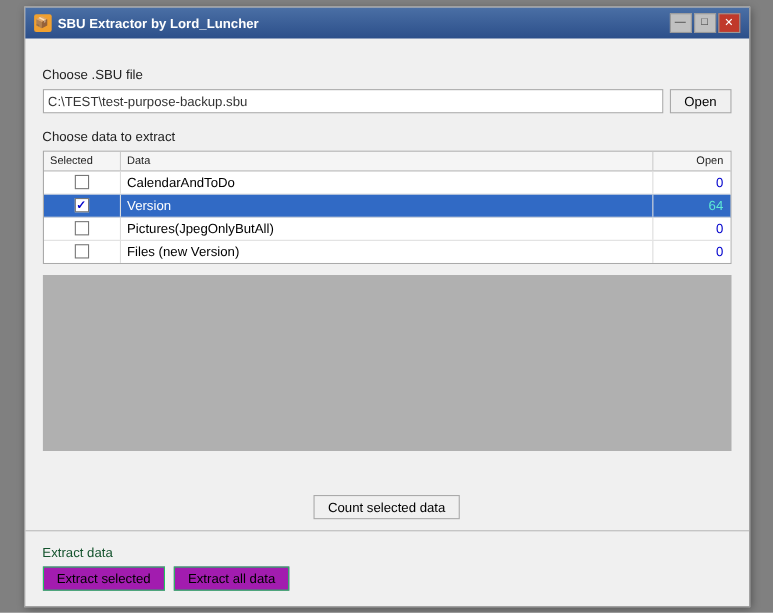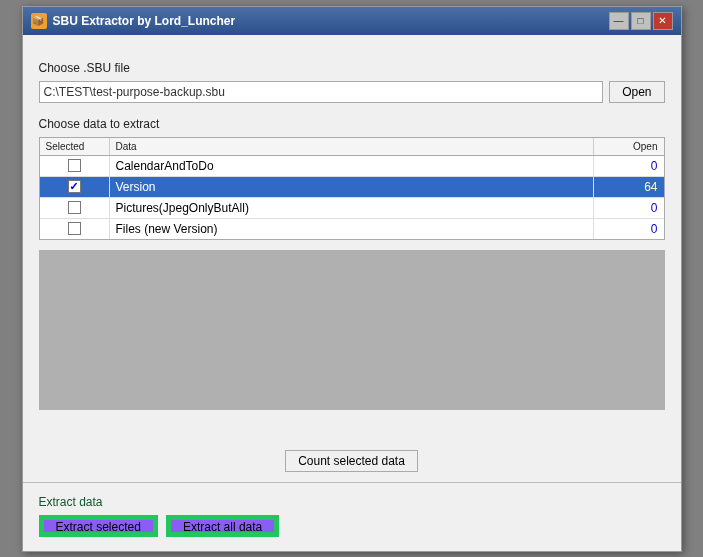--- a/index.html
+++ b/index.html
@@ -128,21 +128,21 @@
     }
     .table-row:last-child { border-bottom: none; }
     .td {
       padding: 3px 6px;
       font-size: 12px;
       display: flex;
       align-items: center;
       border-right: 1px solid #ddd;
     }
     .td:last-child { border-right: none; justify-content: flex-end; color: #0000cc; }
-    .selected-row .td:last-child { color: #fef9c3; }
+    .selected-row .td:last-child { color: #5eead4; }
     .checkbox-cell {
       display: flex;
       justify-content: center;
       align-items: center;
     }
     .custom-checkbox {
       width: 13px;
       height: 13px;
       border: 1px solid #777;
       background: white;
@@ -195,22 +195,22 @@
       color: #14532d;
       margin-bottom: 6px;
     }
     .extract-btns {
       display: flex;
       gap: 8px;
     }
     .extract-btn {
       height: 22px;
       padding: 0 12px;
-      background: #8b5cf6;
-      border: 5px solid #22c55e;
+      background: #a21caf;
+      border: 1px solid #22c55e;
       cursor: pointer;
       font-size: 12px;
     }
   </style>
 </head>
 <body>
 
 <div class="window">
 
   <div class="title-bar">

